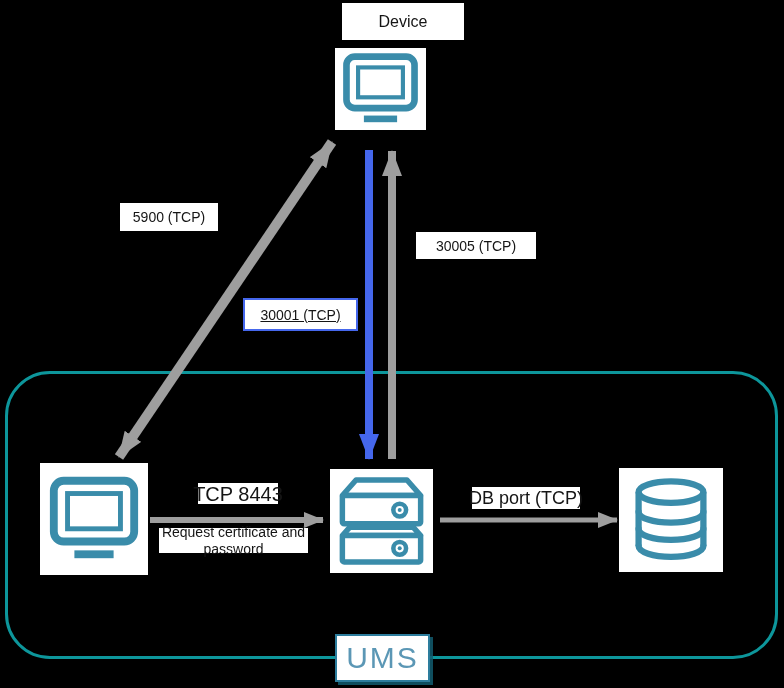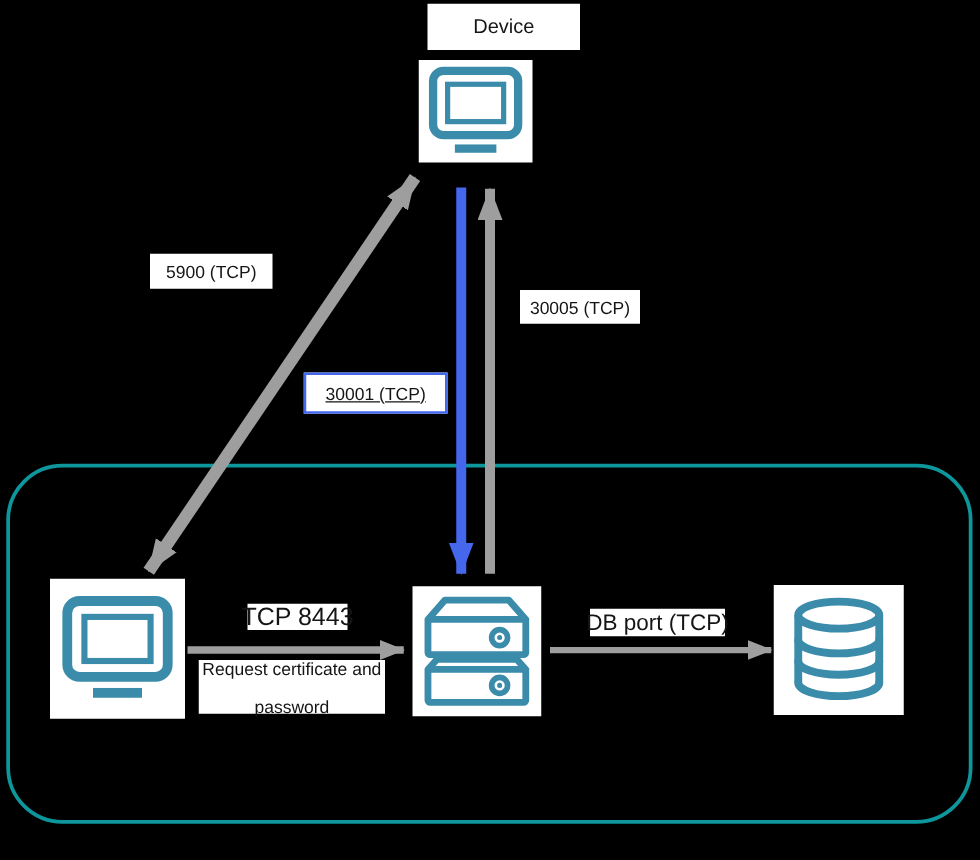--- a/index.html
+++ b/index.html
@@ -43,25 +43,25 @@
   .label{
     position:absolute;background:var(--label-bg,#fff);
     color:var(--label-text,#151515);
     display:flex;align-items:center;justify-content:center;
     font-size:14px;line-height:20px;text-align:center;white-space:nowrap;
   }
   .lbl-device  {left:318px;top:3px;  width:122px;height:37px;font-size:16px;margin-left:24px;}
   .lbl-5900    {left:120px;top:203px;width:98px; height:28px;}
   .lbl-30001   {left:243px;top:298px;width:115px;height:33px;
                 border:2px solid var(--arrow-blue,#4567ec);text-decoration:underline;}
-  .lbl-30005   {left:416px;top:232px;width:96px;height:27px;}
+  .lbl-30005   {left:416px;top:232px;width:120px;height:27px;}
   .lbl-session {left:401px;top:261px;width:145px;height:27px;}
   .lbl-8443    {left:198px;top:483px;width:80px; height:21px;font-size:20px;}
-  .lbl-request {left:159px;top:528px;width:149px;height:43px;
-                font-size:14px;line-height:30px;white-space:normal;}
+  .lbl-request {left:159px;top:528px;width:149px;height:25px;
+                font-size:14px;line-height:17px;white-space:normal;}
   .lbl-dbport  {left:472px;top:487px;width:108px;height:22px;font-size:18px;}
 
   
   .ums-tag{
     position:absolute;left:335px;top:634px;width:95px;height:48px;
     background:#fff;border:2px solid var(--ums-label-border,#2d7d9d);
     box-shadow:3px 3px 0 rgba(18,92,110,0.85);
     display:flex;align-items:center;justify-content:center;
     color:var(--ums-label-text,#5b97b5);
     font-size:30px;font-weight:300;letter-spacing:2px;
@@ -146,14 +146,17 @@
 
   <div class="label lbl-30005">30005 (TCP)</div>
 
 
   <div class="label lbl-8443">TCP 8443</div>
 
   <div class="label lbl-request">Request certificate and password</div>
 
   <div class="label lbl-dbport">DB port (TCP)</div>
 
+  <div class="ums-tag">
+    <span>UMS</span>
+  </div>
 
 </div>
 
 </body></html>

